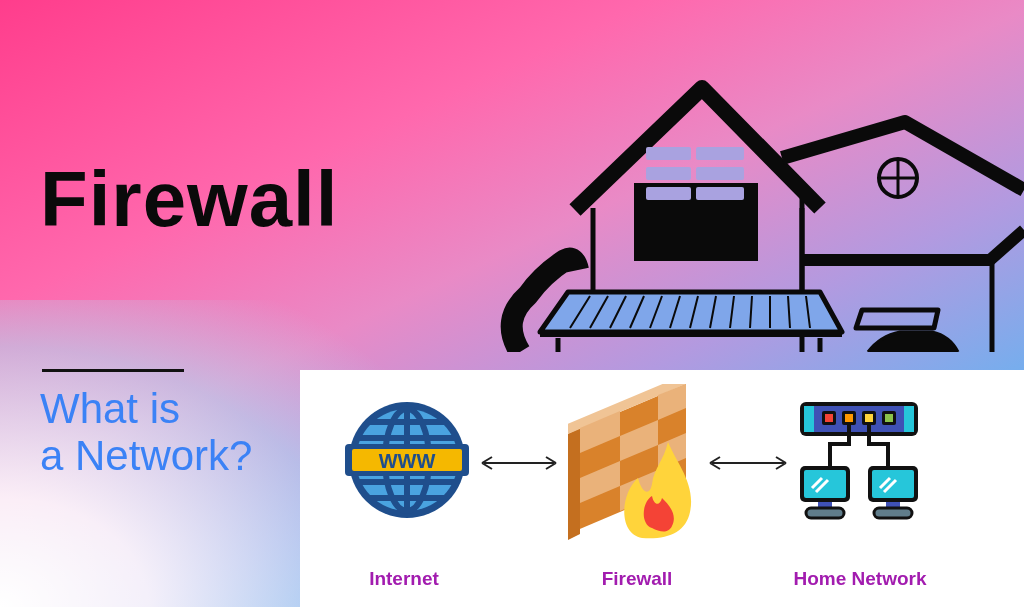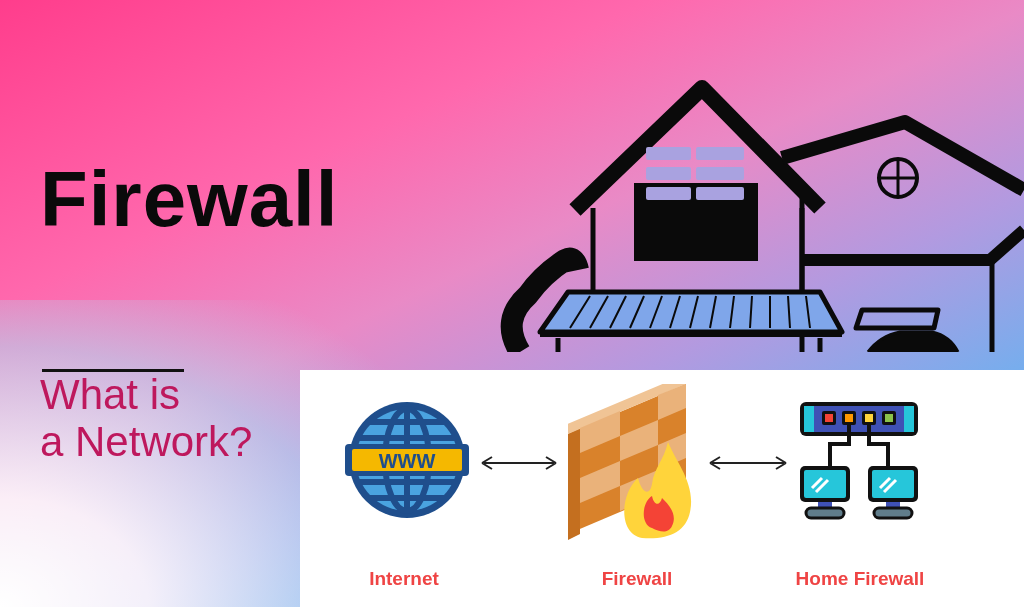--- a/index.html
+++ b/index.html
@@ -3,25 +3,25 @@
 <meta charset="utf-8">
 <style>
   html,body{margin:0;padding:0;}
   body{width:1024px;height:607px;overflow:hidden;position:relative;
     font-family:"Liberation Sans",sans-serif;
     background:linear-gradient(155deg,#ff3d8c 0%,#ff68ad 28%,#e98ac6 45%,#b29ae0 62%,#6fb0ef 80%,#3fb8f5 100%);}
   .bg-soft{position:absolute;left:0;top:300px;width:420px;height:307px;
     background:radial-gradient(ellipse at 0% 100%,#ffffff 0%,rgba(255,255,255,0.85) 25%,rgba(170,230,250,0.5) 60%,rgba(255,255,255,0) 85%);}
   .title{position:absolute;left:40px;top:160px;font-size:78px;font-weight:700;color:#0a0a0a;letter-spacing:1px;line-height:1;}
   .rule{position:absolute;left:42px;top:369px;width:142px;height:3px;background:#111;}
-  .subtitle{position:absolute;left:40px;top:371px;font-size:42px;color:#be185d;line-height:47px;}
+  .subtitle{position:absolute;left:40px;top:385px;font-size:42px;color:#3b82f6;line-height:47px;}
   .house{position:absolute;left:480px;top:70px;width:544px;height:282px;}
   .panel{position:absolute;left:300px;top:350px;width:724px;height:257px;background:#ffffff;margin-top:20px;}
   .node{position:absolute;text-align:center;}
-  .node-label{position:absolute;font-size:19px;font-weight:700;color:#ef4444;white-space:nowrap;transform:translateX(-50%);}
+  .node-label{position:absolute;font-size:19px;font-weight:700;color:#a21caf;white-space:nowrap;transform:translateX(-50%);}
   .arrow{position:absolute;height:14px;}
 </style>
 </head>
 <body>
 
 <div class="bg-soft"></div>
 
 <div class="title">Firewall</div>
 <div class="rule"></div>
 <div class="subtitle">
@@ -131,14 +131,14 @@
     <rect x="8" y="108" width="38" height="10" rx="5" fill="#607d8b" stroke="#111" stroke-width="3"></rect>
     <rect x="70" y="66" width="50" height="36" rx="5" fill="#111"></rect>
     <rect x="74" y="70" width="42" height="28" rx="2" fill="#26c6da"></rect>
     <path d="M82 88 L92 78 M86 92 L98 80" stroke="#fff" stroke-width="3"></path>
     <rect x="88" y="102" width="14" height="6" fill="#3f51b5"></rect>
     <rect x="76" y="108" width="38" height="10" rx="5" fill="#607d8b" stroke="#111" stroke-width="3"></rect>
   </svg>
 
   <div class="node-label" style="left:104px;top:198px;">Internet</div>
   <div class="node-label" style="left:337px;top:198px;">Firewall</div>
-  <div class="node-label" style="left:560px;top:198px;">Home Firewall</div>
+  <div class="node-label" style="left:560px;top:198px;">Home Network</div>
 </div>
 
 </body></html>

